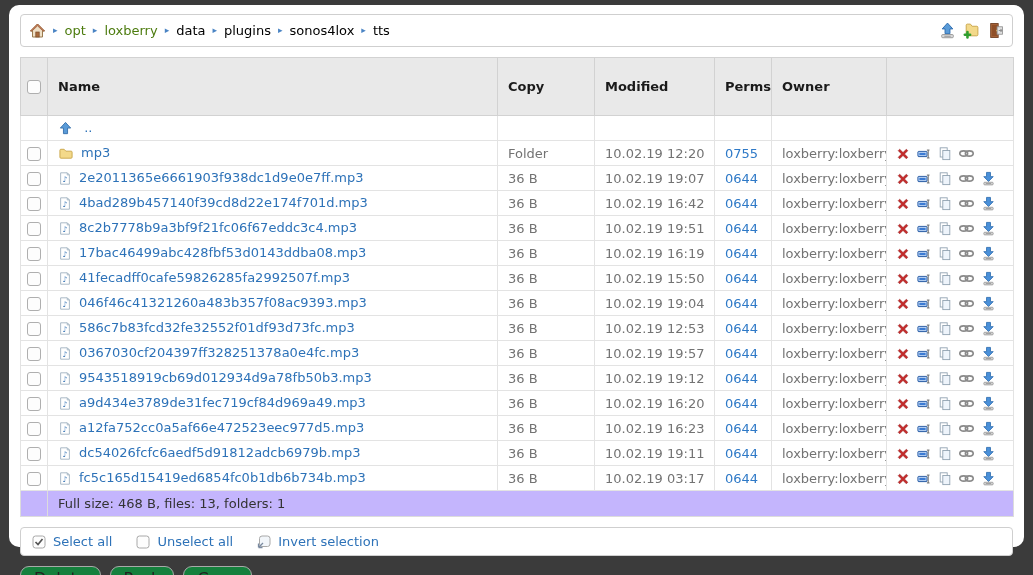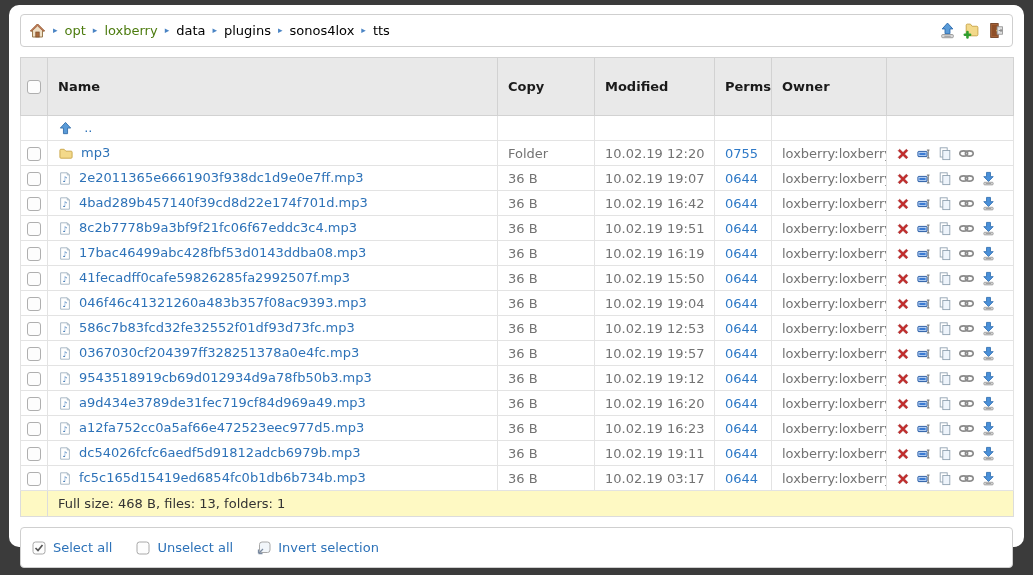--- a/index.html
+++ b/index.html
@@ -41,23 +41,23 @@
     display:inline-block;width:12px;height:12px;
     border:1px solid #afafaf;border-radius:3px;background:#fdfdfd;
     vertical-align:middle;cursor:pointer;
   }
   a.flink{color:#2d72b8;text-decoration:none;cursor:pointer;}
   td.name .icon{margin-right:7px;}
   td.sizecol,td.modcol,td.ownercol{color:#737373;}
   td.permscol a{color:#2e79c7;text-decoration:none;margin-top:44px;}
   td.actions{padding:2px 6px;}
   td.actions .icon{margin:0 3px;cursor:pointer;}
-  tr.summary td{background:#fef9c3;color:#333;border:1px solid #dcdcdc;height:19px;}
+  tr.summary td{background:#c4b5fd;color:#333;border:1px solid #dcdcdc;height:19px;}
   
-  .select-bar{height:41px;margin-top:10px;padding:0 11px;gap:24px;}
+  .select-bar{height:29px;margin-top:10px;padding:0 11px;gap:24px;}
   .sel-item{display:flex;align-items:center;gap:7px;}
   .sel-item a{color:#2d72b8;text-decoration:none;cursor:pointer;}
   
   .btnrow{margin-top:10px;display:flex;gap:9px;}
   .btnrow button{
     font-family:"DejaVu Sans","Liberation Sans",sans-serif;
     font-size:16px;color:#222;background:#15803d;
     border:1px solid #a9a9a9;border-radius:9px;
     padding:2px 13px;cursor:pointer;line-height:1.25;
   }

